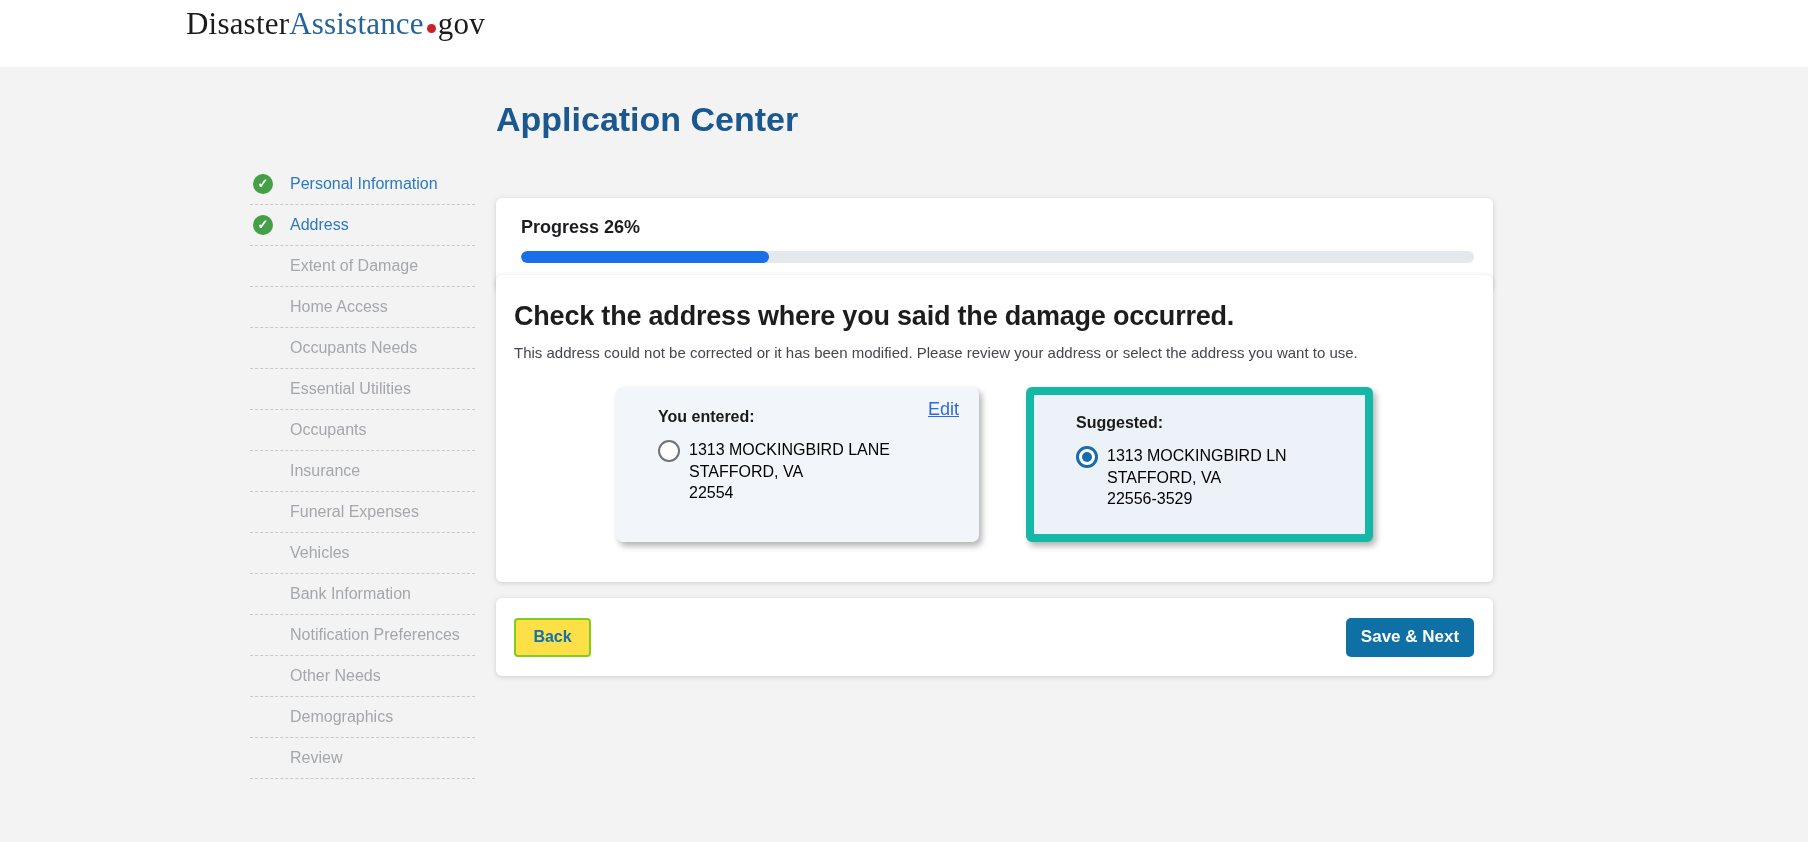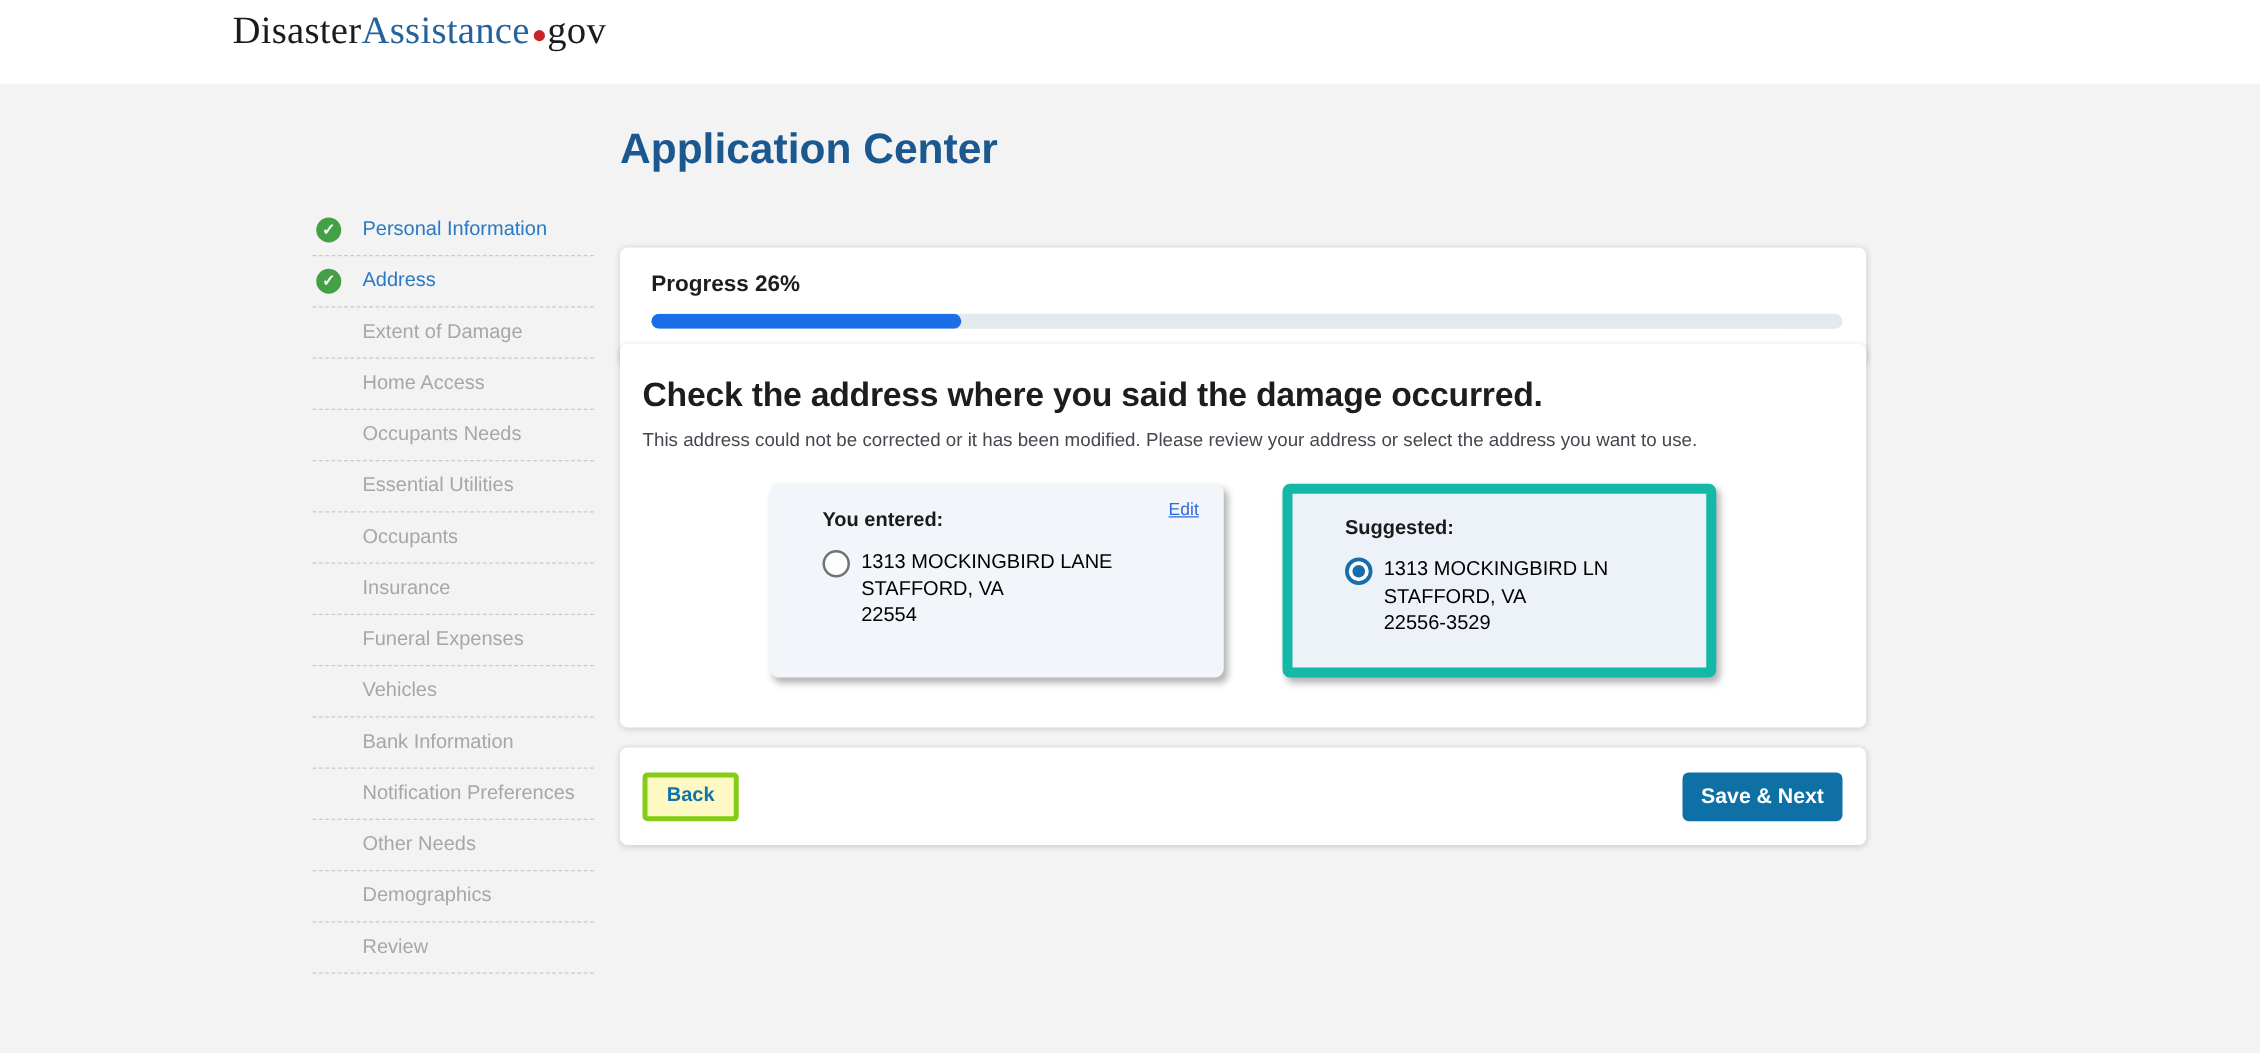--- a/index.html
+++ b/index.html
@@ -148,21 +148,21 @@
   .option-suggested {
     width: 347px;
     background: #edf2f8;
     border: 8px solid #14b8a6;
     border-radius: 6px;
   }
   .edit-link {
     position: absolute;
     top: 12px;
     right: 20px;
-    font-size: 14px;
+    font-size: 18px;
     color: #2a6be0;
     text-decoration: underline;
     cursor: pointer;
   }
   .option-label {
     margin: 21px 0 0 42px;
     font-size: 16px;
     font-weight: 700;
     color: #1a1a1a;
   }
@@ -215,22 +215,22 @@
     box-sizing: border-box;
     height: 39px;
     border-radius: 4px;
     font-family: "Liberation Sans", sans-serif;
     font-size: 16px;
     font-weight: 700;
     cursor: pointer;
   }
   .btn-back {
     width: 77px;
-    background: #fef9c3;
-    border: 4px solid #84cc16;
+    background: #fde047;
+    border: 2px solid #84cc16;
     color: #1172ad;
   }
   .btn-save {
     width: 128px;
     background: #0e70a5;
     border: none;
     border-radius: 5px;
     color: #ffffff;
     font-size: 17px;
   }

